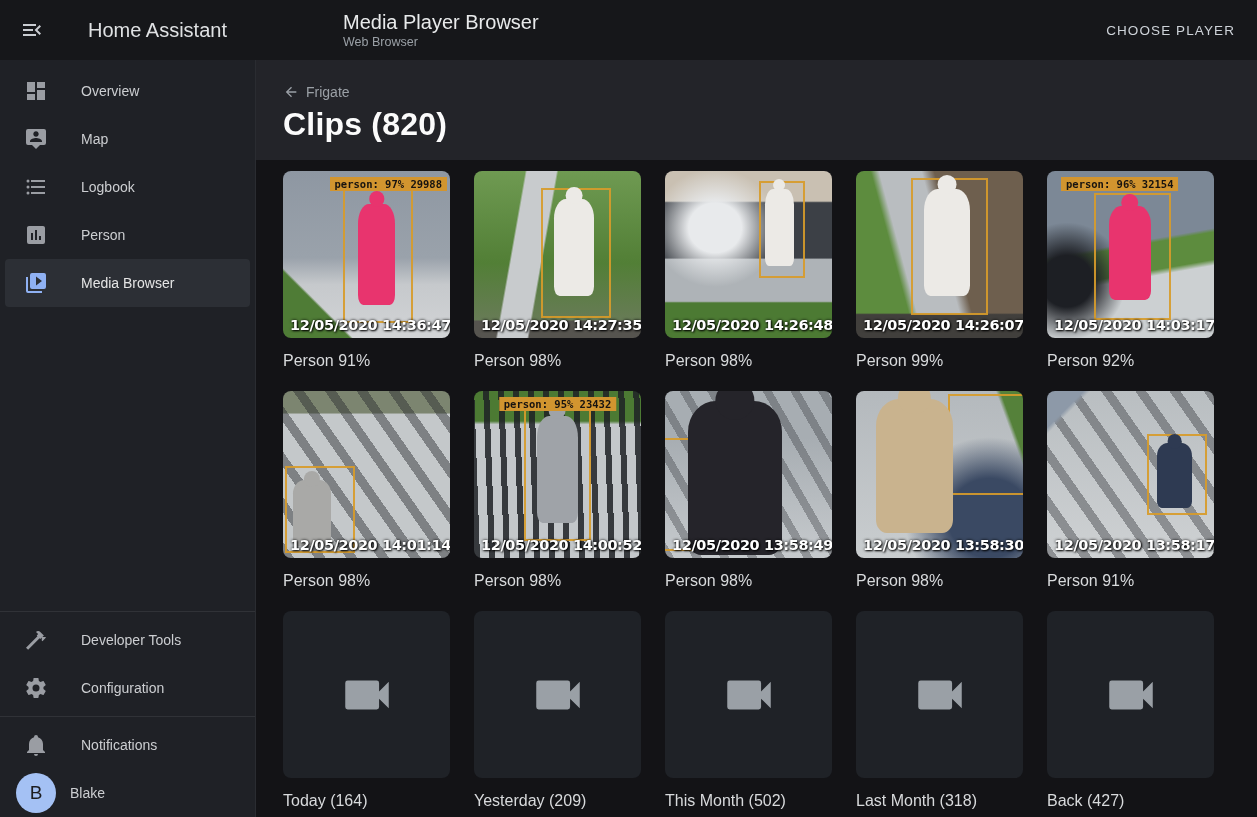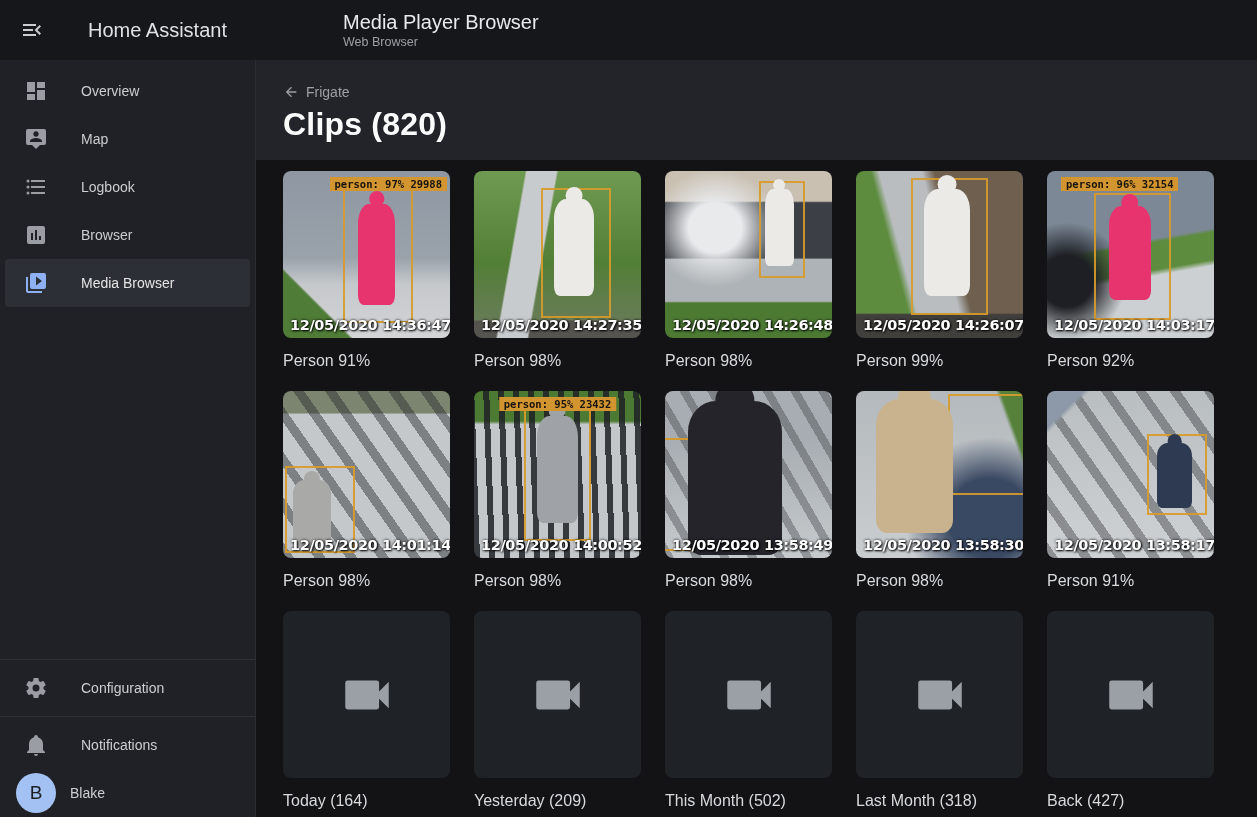--- a/index.html
+++ b/index.html
@@ -136,20 +136,21 @@
           <path d="M3,6H16V8H3V6M3,13V11H13V13H3M3,18V16H16V18H3M21,15.61L19.59,17L14.58,12L19.59,7L21,8.39L17.44,12L21,15.61Z"></path>
         </svg>
     </div>
     <div class="app-title">Home Assistant</div>
   </div>
   <div class="top-bar-main">
     <div class="panel-titles">
       <div class="panel-title">Media Player Browser</div>
       <div class="panel-subtitle">Web Browser</div>
     </div>
+    <div class="choose-player">CHOOSE PLAYER</div>
   </div>
 </div>
 
 <div class="app-body">
 
   <div class="sidebar">
     <div class="sb-item">
       <span class="sb-icon">
           <svg viewBox="0 0 24 24" width="24" height="24" fill="currentColor">
             <path d="M13,3V9H21V3M13,21H21V11H13M3,21H11V15H3M3,13H11V3H3V13Z"></path>
@@ -172,34 +173,42 @@
           </svg>
         </span>
       <span class="sb-label">Logbook</span>
     </div>
     <div class="sb-item">
       <span class="sb-icon">
           <svg viewBox="0 0 24 24" width="24" height="24" fill="currentColor">
             <path d="M17,17H15V13H17V17M13,17H11V7H13V17M9,17H7V10H9V17M19,3H5C3.89,3 3,3.9 3,5V19A2,2 0 0,0 5,21H19A2,2 0 0,0 21,19V5C21,3.89 20.1,3 19,3Z"></path>
           </svg>
         </span>
-      <span class="sb-label">Browser</span>
+      <span class="sb-label">Person</span>
     </div>
     <div class="sb-item selected">
       <span class="sb-icon">
           <svg viewBox="0 0 24 24" width="24" height="24" fill="currentColor">
             <path d="M4,6H2V20A2,2 0 0,0 4,22H18V20H4V6M20,2A2,2 0 0,1 22,4V16A2,2 0 0,1 20,18H8A2,2 0 0,1 6,16V4A2,2 0 0,1 8,2H20M12,5.5V14.5L18,10L12,5.5Z"></path>
           </svg>
         </span>
       <span class="sb-label">Media Browser</span>
     </div>
 
     <div class="sb-spacer"></div>
 
     <div class="sb-divider"></div>
+    <div class="sb-item">
+      <span class="sb-icon">
+          <svg viewBox="0 0 24 24" width="24" height="24" fill="currentColor">
+            <path d="M2,19.63L13.43,8.2L12.72,7.5L14.14,6.07L12,3.89C13.2,2.7 15.09,2.7 16.27,3.89L19.87,7.5L18.45,8.91H21.29L22,9.62L18.45,13.21L17.74,12.5V9.62L16.27,11.04L15.56,10.33L4.13,21.76L2,19.63Z"></path>
+          </svg>
+        </span>
+      <span class="sb-label">Developer Tools</span>
+    </div>
     <div class="sb-item">
       <span class="sb-icon">
           <svg viewBox="0 0 24 24" width="24" height="24" fill="currentColor">
             <path d="M12,15.5A3.5,3.5 0 0,1 8.5,12A3.5,3.5 0 0,1 12,8.5A3.5,3.5 0 0,1 15.5,12A3.5,3.5 0 0,1 12,15.5M19.43,12.97C19.47,12.65 19.5,12.33 19.5,12C19.5,11.67 19.47,11.34 19.43,11L21.54,9.37C21.73,9.22 21.78,8.95 21.66,8.73L19.66,5.27C19.54,5.05 19.27,4.96 19.05,5.05L16.56,6.05C16.04,5.66 15.5,5.32 14.87,5.07L14.5,2.42C14.46,2.18 14.25,2 14,2H10C9.75,2 9.54,2.18 9.5,2.42L9.13,5.07C8.5,5.32 7.96,5.66 7.44,6.05L4.95,5.05C4.73,4.96 4.46,5.05 4.34,5.27L2.34,8.73C2.21,8.95 2.27,9.22 2.46,9.37L4.57,11C4.53,11.34 4.5,11.67 4.5,12C4.5,12.33 4.53,12.65 4.57,12.97L2.46,14.63C2.27,14.78 2.21,15.05 2.34,15.27L4.34,18.73C4.46,18.95 4.73,19.03 4.95,18.95L7.44,17.94C7.96,18.34 8.5,18.68 9.13,18.93L9.5,21.58C9.54,21.82 9.75,22 10,22H14C14.25,22 14.46,21.82 14.5,21.58L14.87,18.93C15.5,18.67 16.04,18.34 16.56,17.94L19.05,18.95C19.27,19.03 19.54,18.95 19.66,18.73L21.66,15.27C21.78,15.05 21.73,14.78 21.54,14.63L19.43,12.97Z"></path>
           </svg>
         </span>
       <span class="sb-label">Configuration</span>
     </div>
     <div class="sb-divider"></div>
     <div class="sb-item">

